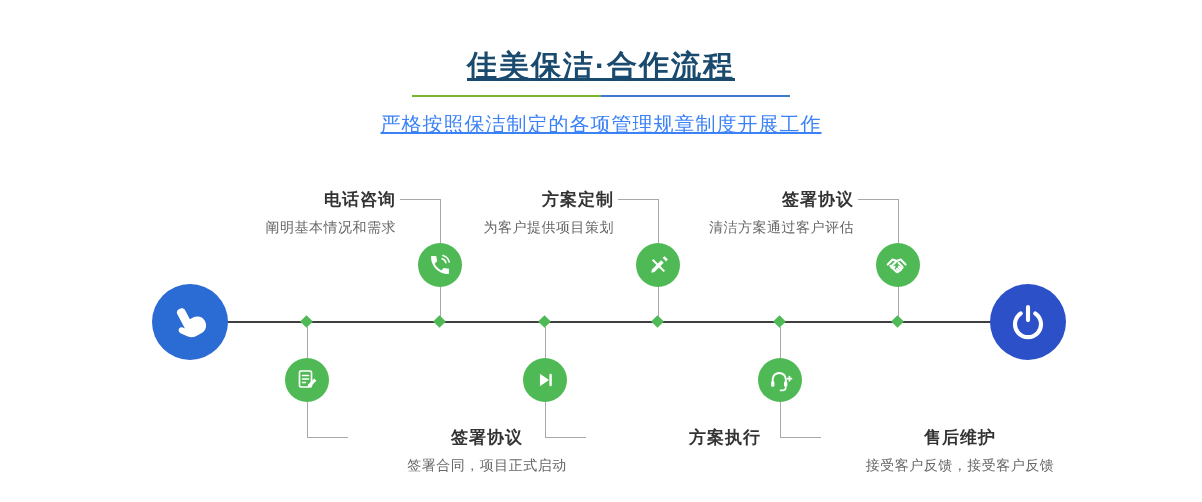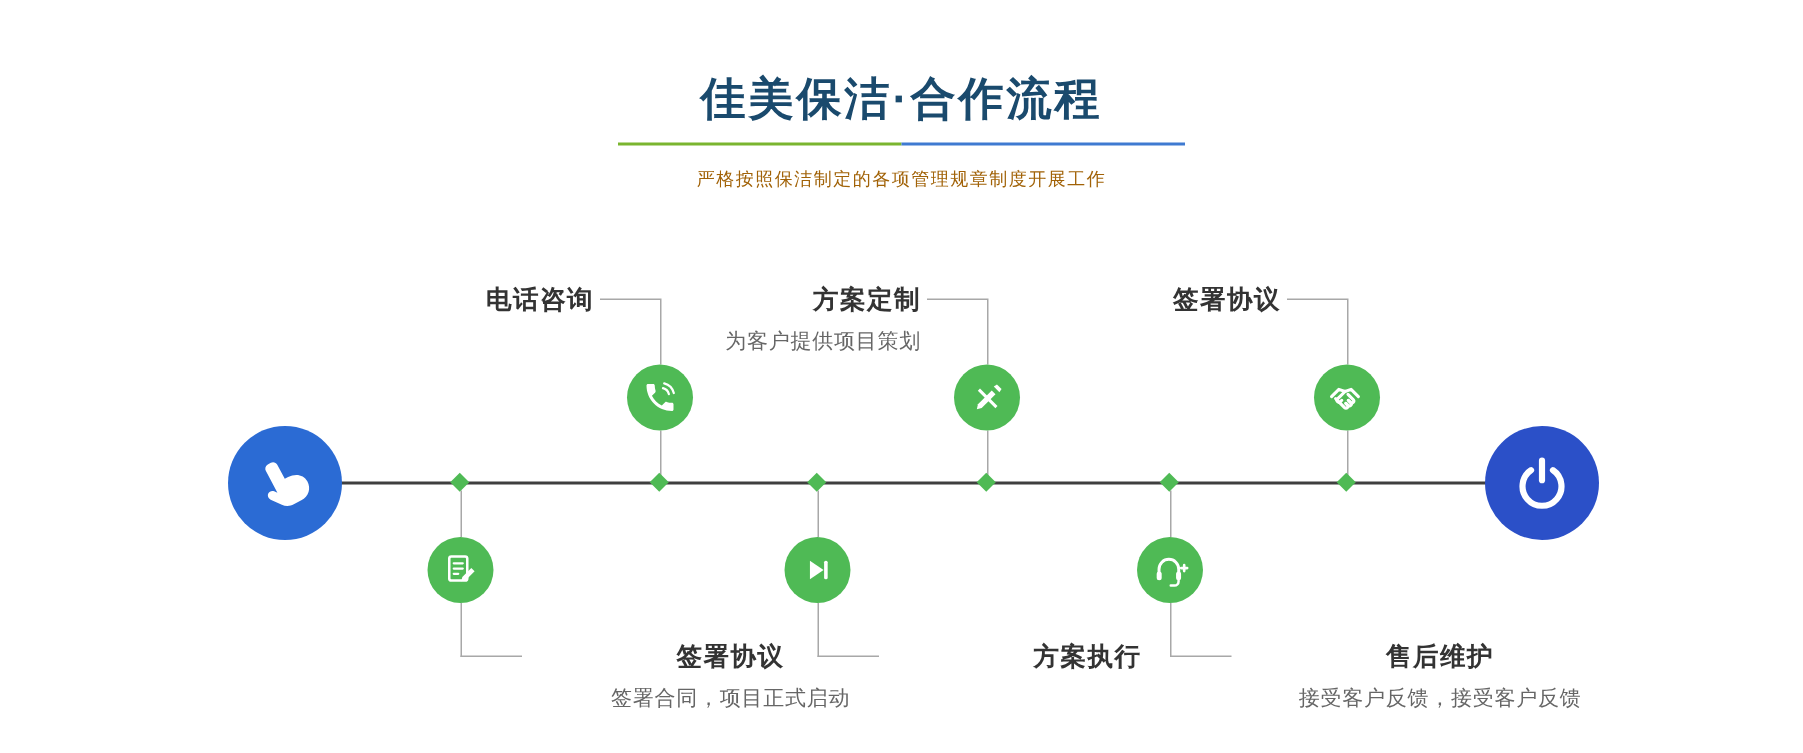--- a/index.html
+++ b/index.html
@@ -5,30 +5,30 @@
   * { margin:0; padding:0; box-sizing:border-box; }
   html,body { background:#ffffff; }
   body { font-family:"Liberation Sans","DejaVu Sans",sans-serif; }
 
   .canvas { position:relative; width:1202px; height:502px; background:#fff; overflow:hidden; }
 
   
   .title {
     position:absolute; top:46px; left:0; width:100%;
     text-align:center; font-size:30px; font-weight:bold;
-    color:var(--title-blue,#1a4a6d); letter-spacing:2px;
+    color:var(--title-blue,#1a4a6d); letter-spacing:2px;text-decoration:underline;
   }
   .divider { position:absolute; top:95px; left:50%; transform:translateX(-50%);
     width:378px; height:2px; display:flex; }
   .seg { flex:1; height:100%; }
   .seg-green { background:var(--divider-green,#7ab52f); }
   .seg-blue  { background:var(--divider-blue,#3f7ad1); }
   .subtitle {
     position:absolute; top:111px; left:0; width:100%;
-    text-align:center; font-size:12px; color:#a16207; letter-spacing:1px;
+    text-align:center; font-size:20px; color:#3b82f6; letter-spacing:1px;text-decoration:underline;
   }
 
   
   .main-line { position:absolute; left:190px; top:321px; width:840px; height:2px;
     background:var(--line-dark,#3f3f3f); z-index:0; }
 
   .endpoint { position:absolute; width:76px; height:76px; border-radius:50%;
     display:flex; align-items:center; justify-content:center; z-index:4; }
   .endpoint.start { left:152px; top:284px; background:var(--node-blue,#2b6bd4); }
   .endpoint.end   { left:990px; top:284px; background:var(--node-blue-right,#2b50c8); }
@@ -104,20 +104,21 @@
     <div class="diamond"></div>
     <div class="node">
       <svg viewBox="0 0 24 24" width="24" height="24">
         <path fill="#fff" d="M6.62 10.79c1.44 2.83 3.76 5.14 6.59 6.59l2.2-2.21c.27-.27.67-.36 1.02-.24 1.12.37 2.33.57 3.57.57.55 0 1 .45 1 1V20c0 .55-.45 1-1 1-9.39 0-17-7.61-17-17 0-.55.45-1 1-1h3.5c.55 0 1 .45 1 1 0 1.25.2 2.45.57 3.57.11.35.03.74-.25 1.02l-2.2 2.2z"></path>
         <path fill="none" stroke="#fff" stroke-width="1.5" stroke-linecap="round" d="M14 5.8c1.9.5 3.4 2 3.9 3.9"></path>
         <path fill="none" stroke="#fff" stroke-width="1.5" stroke-linecap="round" d="M14.8 2.6c3.1.8 5.6 3.3 6.4 6.4"></path>
       </svg>
     </div>
     <div class="label">
       <div class="step-title">电话咨询</div>
+      <div class="step-desc">阐明基本情况和需求</div>
     </div>
   </div>
 
   <div class="step-group top s2">
     <div class="lconn-h"></div>
     <div class="lconn-v"></div>
     <div class="stem"></div>
     <div class="diamond"></div>
     <div class="node">
       <svg viewBox="0 0 24 24" width="23" height="23">
@@ -143,20 +144,21 @@
           <path d="M2.5 11.5L7 7l3.8 1.3L14.5 7l4.5 4.5"></path>
           <path d="M10.8 8.3l-4.6 4.6c-.5.5-.5 1.2 0 1.7.5.5 1.2.5 1.7 0l.9-.9"></path>
           <path d="M12.6 10.1l3.2 3.2c.5.5.5 1.2 0 1.7s-1.2.5-1.7 0l-1.3-1.3"></path>
           <path d="M12.8 13.7l1.5 1.5c.5.5.5 1.2 0 1.7s-1.2.5-1.7 0l-1.3-1.3"></path>
           <path d="M11.3 15.6l.9.9c.5.5.5 1.2 0 1.7-.5.5-1.2.5-1.7 0L5 12.7"></path>
         </g>
       </svg>
     </div>
     <div class="label">
       <div class="step-title">签署协议</div>
+      <div class="step-desc">清洁方案通过客户评估</div>
     </div>
   </div>
 
   <div class="step-group bottom s4">
     <div class="lconn-v"></div>
     <div class="lconn-h"></div>
     <div class="stem"></div>
     <div class="diamond"></div>
     <div class="node">
       <svg viewBox="0 0 24 24" width="24" height="24">

